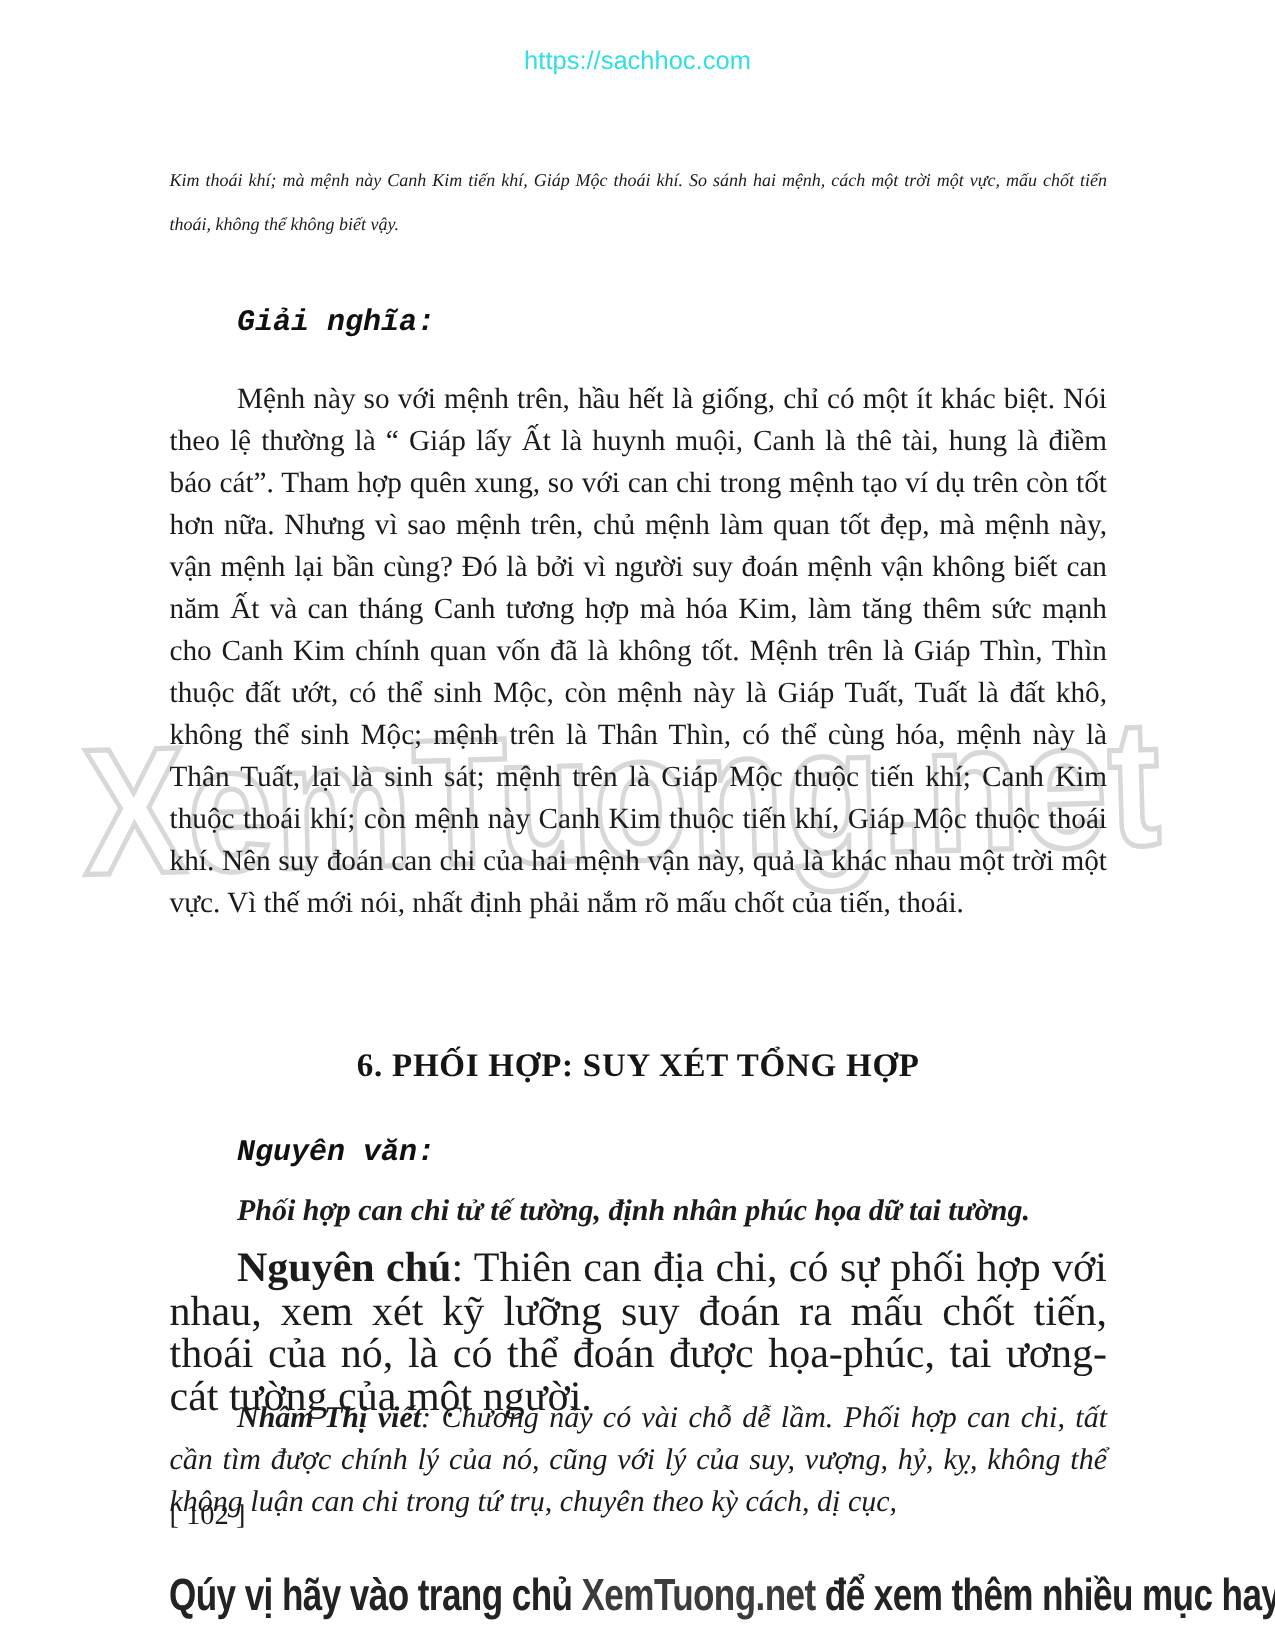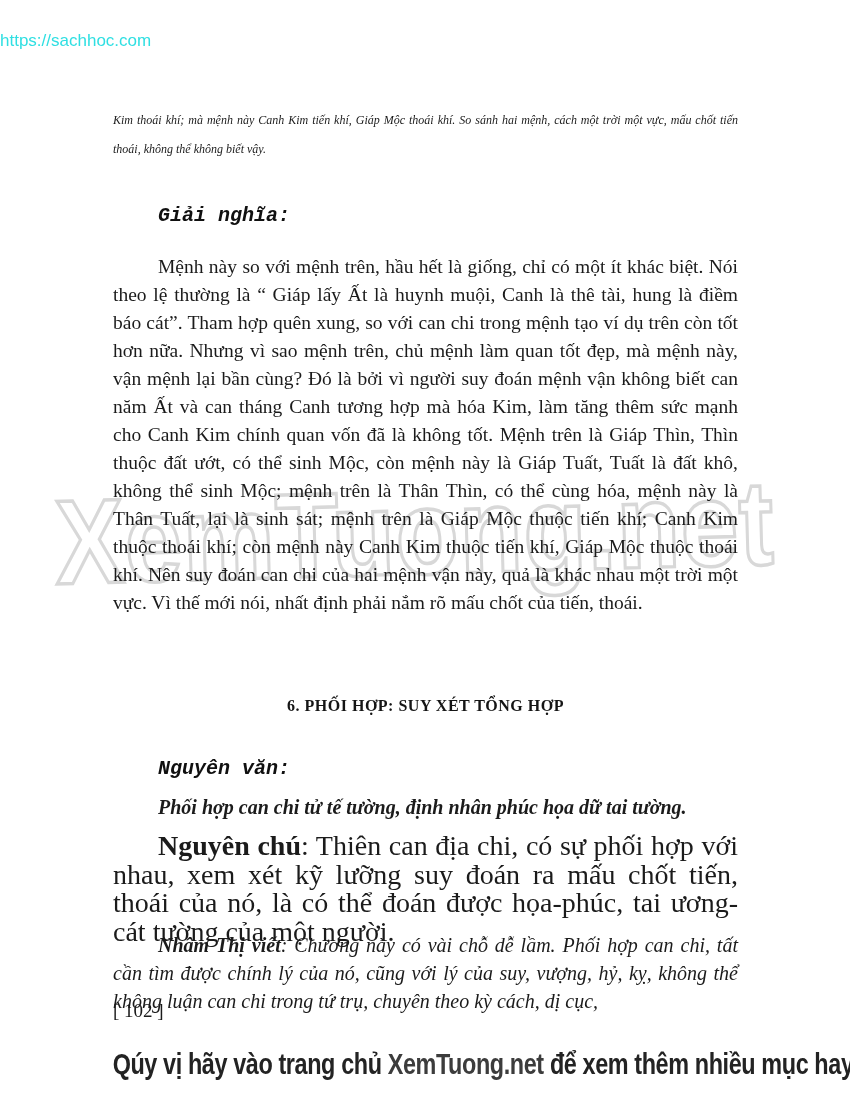--- a/index.html
+++ b/index.html
@@ -1,33 +1,33 @@
 <!DOCTYPE html>
 <html><head>
 <meta charset="utf-8">
 <style>
   html,body{margin:0;padding:0;background:#ffffff;}
   .page{position:relative;width:850px;height:1100px;background:#ffffff;overflow:hidden;}
   .serif{font-family:"Liberation Serif","DejaVu Serif",serif;color:#1b1b1b;}
   .block{position:absolute;left:113px;width:625px;margin:0;}
-  .header-url{position:absolute;top:31px;left:0;right:0;text-align:left;
+  .header-url{position:absolute;top:31px;left:0;right:0;text-align:center;
     font:17px "Liberation Sans",sans-serif;color:#2fdfe2;}
   .p-intro{top:106px;font-style:italic;font-size:12px;line-height:29px;text-align:justify;}
   .subhead{position:absolute;left:158px;margin:0;
     font-family:Liberation Mono, monospace;
     font-style:italic;font-weight:bold;font-size:20px;color:#101010;}
   .h-giai{top:204px;}
   .p-giai{top:253px;font-size:19.5px;line-height:28px;text-align:justify;text-indent:45px;}
   .watermark{position:absolute;top:482px;left:55px;margin:0;white-space:nowrap;
     font-family:"Liberation Sans","DejaVu Sans",sans-serif;font-weight:bold;
     font-size:120px;line-height:120px;letter-spacing:1px;
     color:transparent;-webkit-text-stroke:3.5px #d8d8d8;
     transform:rotate(-1.6deg) scaleX(0.86);transform-origin:left center;}
   .h-section{top:697px;left:113px;width:625px;margin:0;text-align:center;
-    font-weight:bold;font-size:16px;letter-spacing:0.5px;color:#151515;}
+    font-weight:bold;font-size:22px;letter-spacing:0.5px;color:#151515;}
   .h-nv{top:757px;}
   .verse{top:796px;left:158px;width:585px;position:absolute;margin:0;
     font-style:italic;font-weight:bold;font-size:20px;font-family:Liberation Serif, serif;}
   .p-chu{top:832px;font-size:28px;line-height:28.5px;text-align:justify;text-indent:45px;}
   .p-nham{top:916px;font-style:italic;font-size:20px;line-height:28px;text-align:justify;text-indent:45px;margin-top:15px;}
   .lead{font-weight:bold;}
   .pagenum{top:1000px;left:113px;width:625px;font-size:19px;}
   .footer{position:absolute;top:1047px;left:0;width:850px;text-align:center;}
   .footer-inner{display:inline-block;white-space:nowrap;
     font-family:"Liberation Sans","DejaVu Sans",sans-serif;font-weight:bold;

